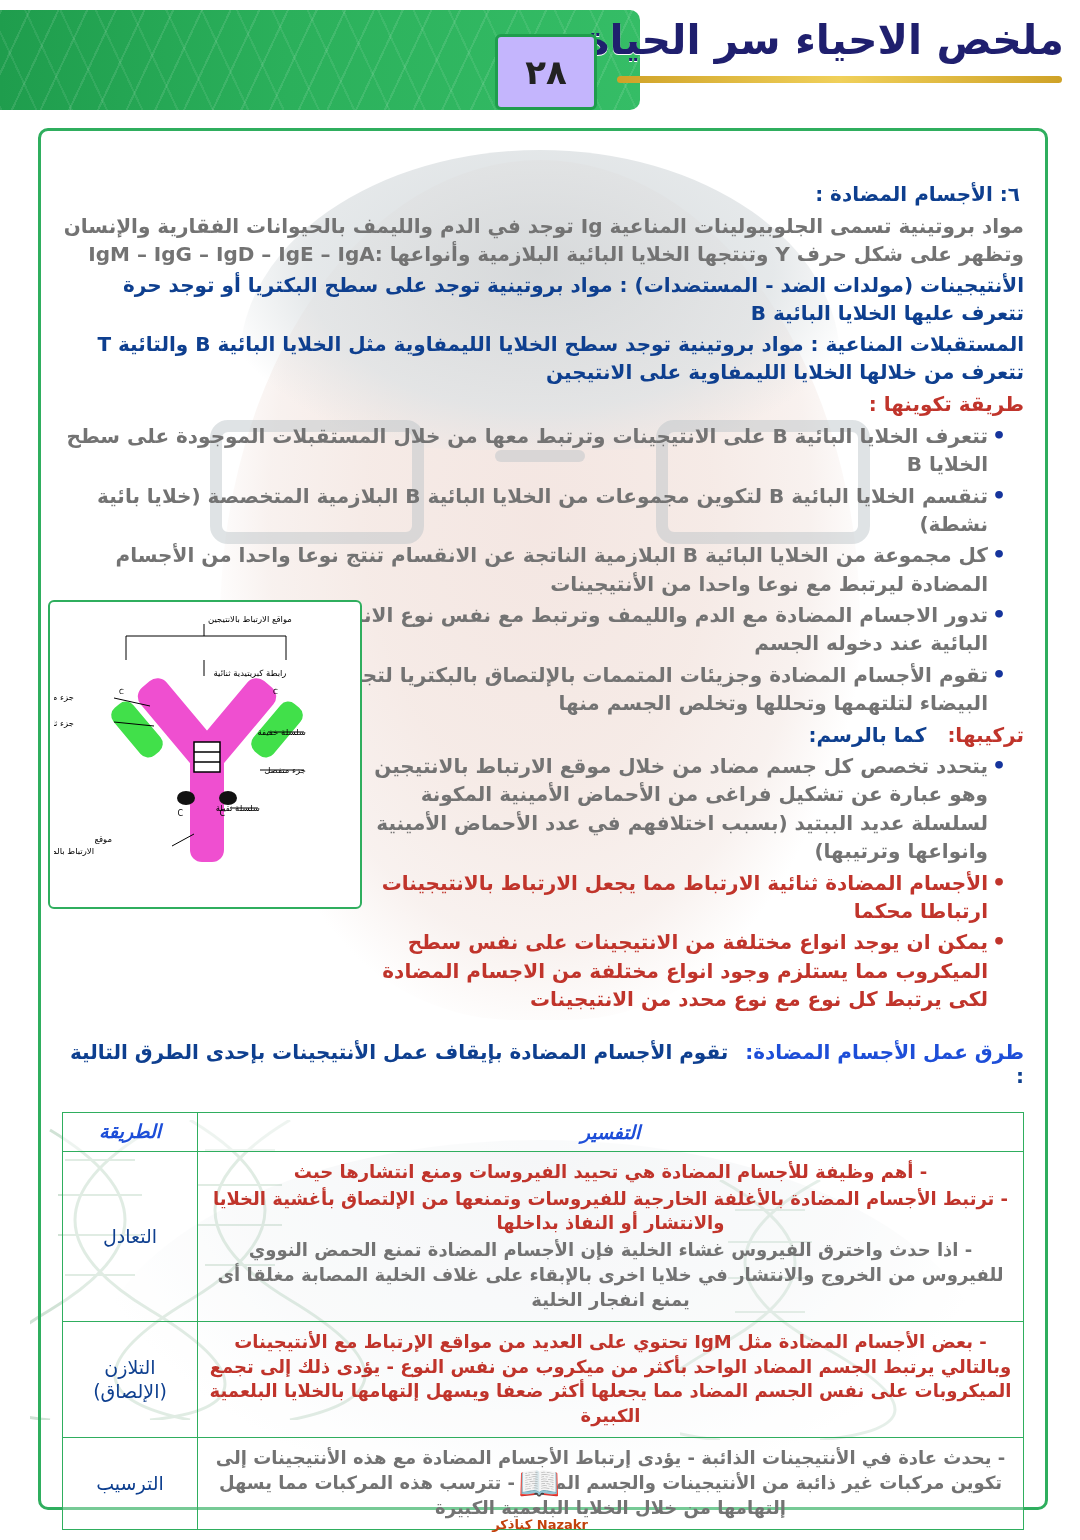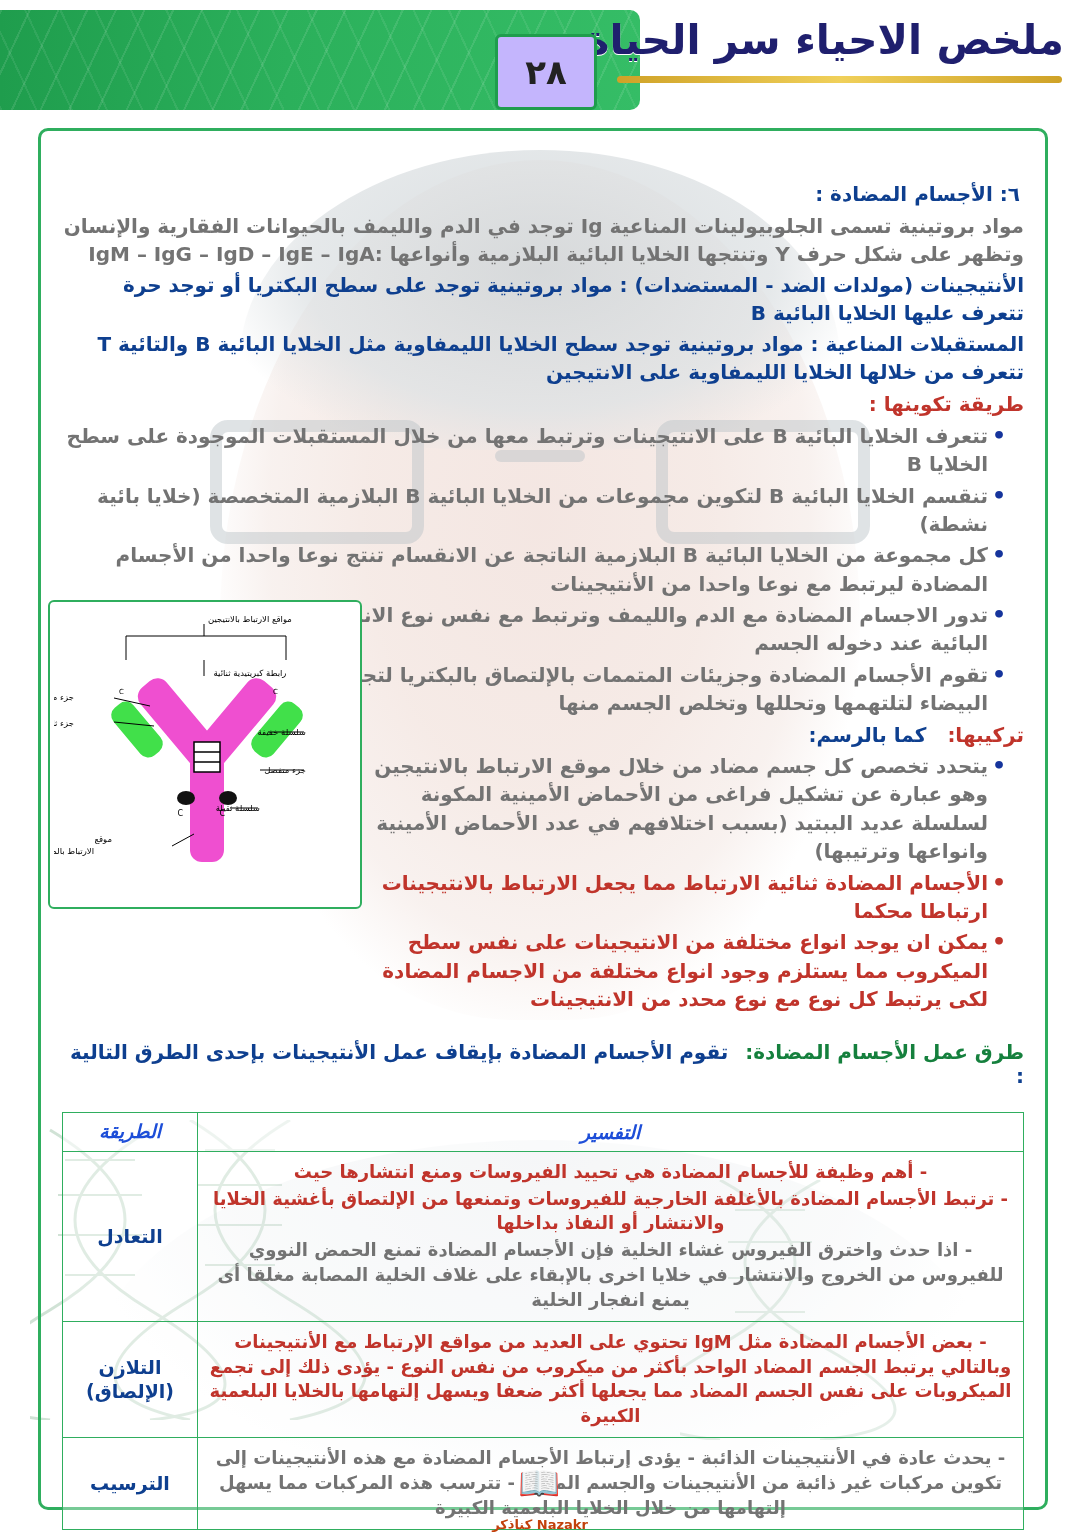--- a/index.html
+++ b/index.html
@@ -98,21 +98,21 @@
   }
   .sec-head-row{ text-align:right;padding:6px 10px 2px 10px;margin-top:40px;}
 
   p.para{
     margin:2px 0;font-size:20px;line-height:1.42;font-weight:bold;
     padding:0 12px;
   }
   .blue{color:#737373;}
   .red{color:#c0342b;}
   .dkblue{color:#0e3f8f;}
-  .green{color:#15803d;}
+  .green{color:#1d4ed8;}
 
   ul.bullets{margin:2px 0;padding:0 30px 0 8px;list-style:none;}
   ul.bullets li{
     position:relative;font-size:20px;font-weight:bold;line-height:1.42;
     margin:3px 0;padding-right:18px;
   }
   ul.bullets li:before{
     content:"•";position:absolute;right:0;top:-2px;font-size:22px;color:#15349c;
   }
   ul.bullets li.red:before{color:#c0342b;}
@@ -132,21 +132,21 @@
     width:962px;margin:2px 12px 0 12px;border-collapse:collapse;
     background:rgba(255,255,255,.35);
     table-layout:fixed;
   }
   table.methods th, table.methods td{
     border:1.6px solid #2fae5e;vertical-align:middle;padding:6px 8px;
   }
   table.methods th{
     font-size:19px;color:#1d4ed8;font-weight:bold;background:rgba(255,255,255,.45);font-style:italic;
   }
-  .col-method{width:118px;text-align:center;font-size:19px;color:#0e3f8f;font-weight:bold;line-height:1.3;}
+  .col-method{width:118px;text-align:center;font-size:19px;color:#0e3f8f;font-weight:normal;line-height:1.3;}
   .col-expl{font-size:18px;line-height:1.38;font-weight:bold;text-align:center;}
   .col-expl div{margin:2px 0;}
 
   
   .footer-logo{
     position:absolute;left:50%;transform:translateX(-50%);bottom:8px;
     width:150px;text-align:center;
   }
   .footer-logo .book{font-size:34px;color:#e08a2e;line-height:1;}
   .footer-logo .name{font-size:13px;color:#c2410c;font-weight:bold;margin-top:17px;}

